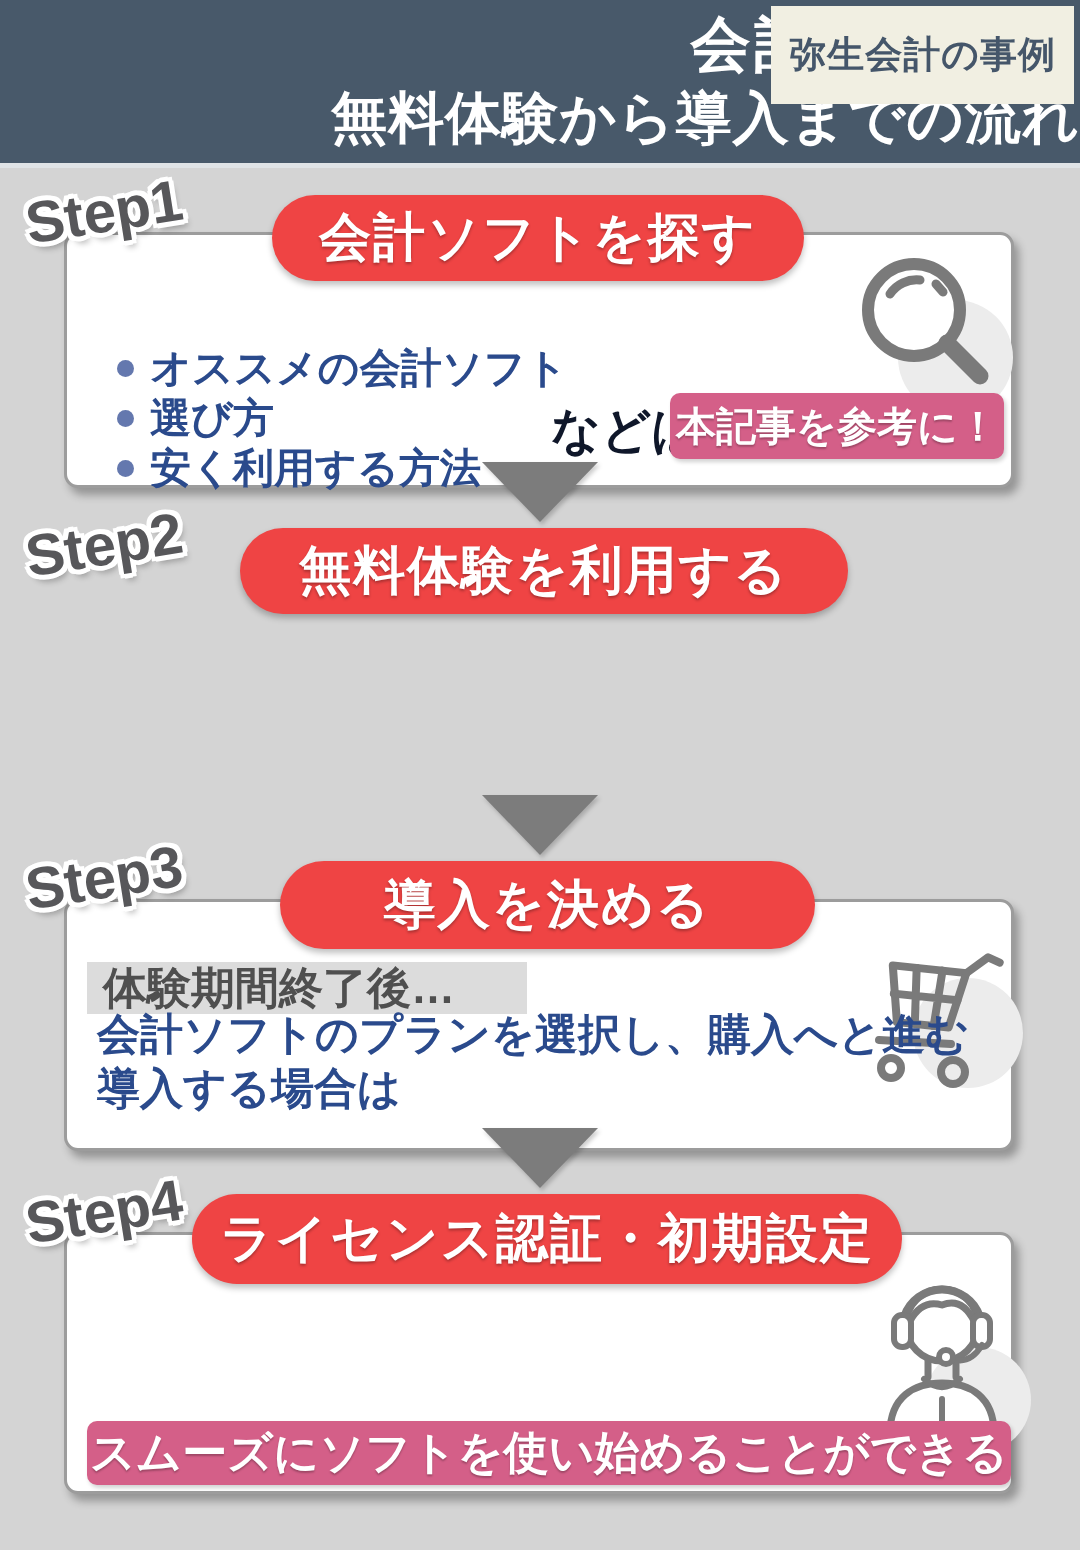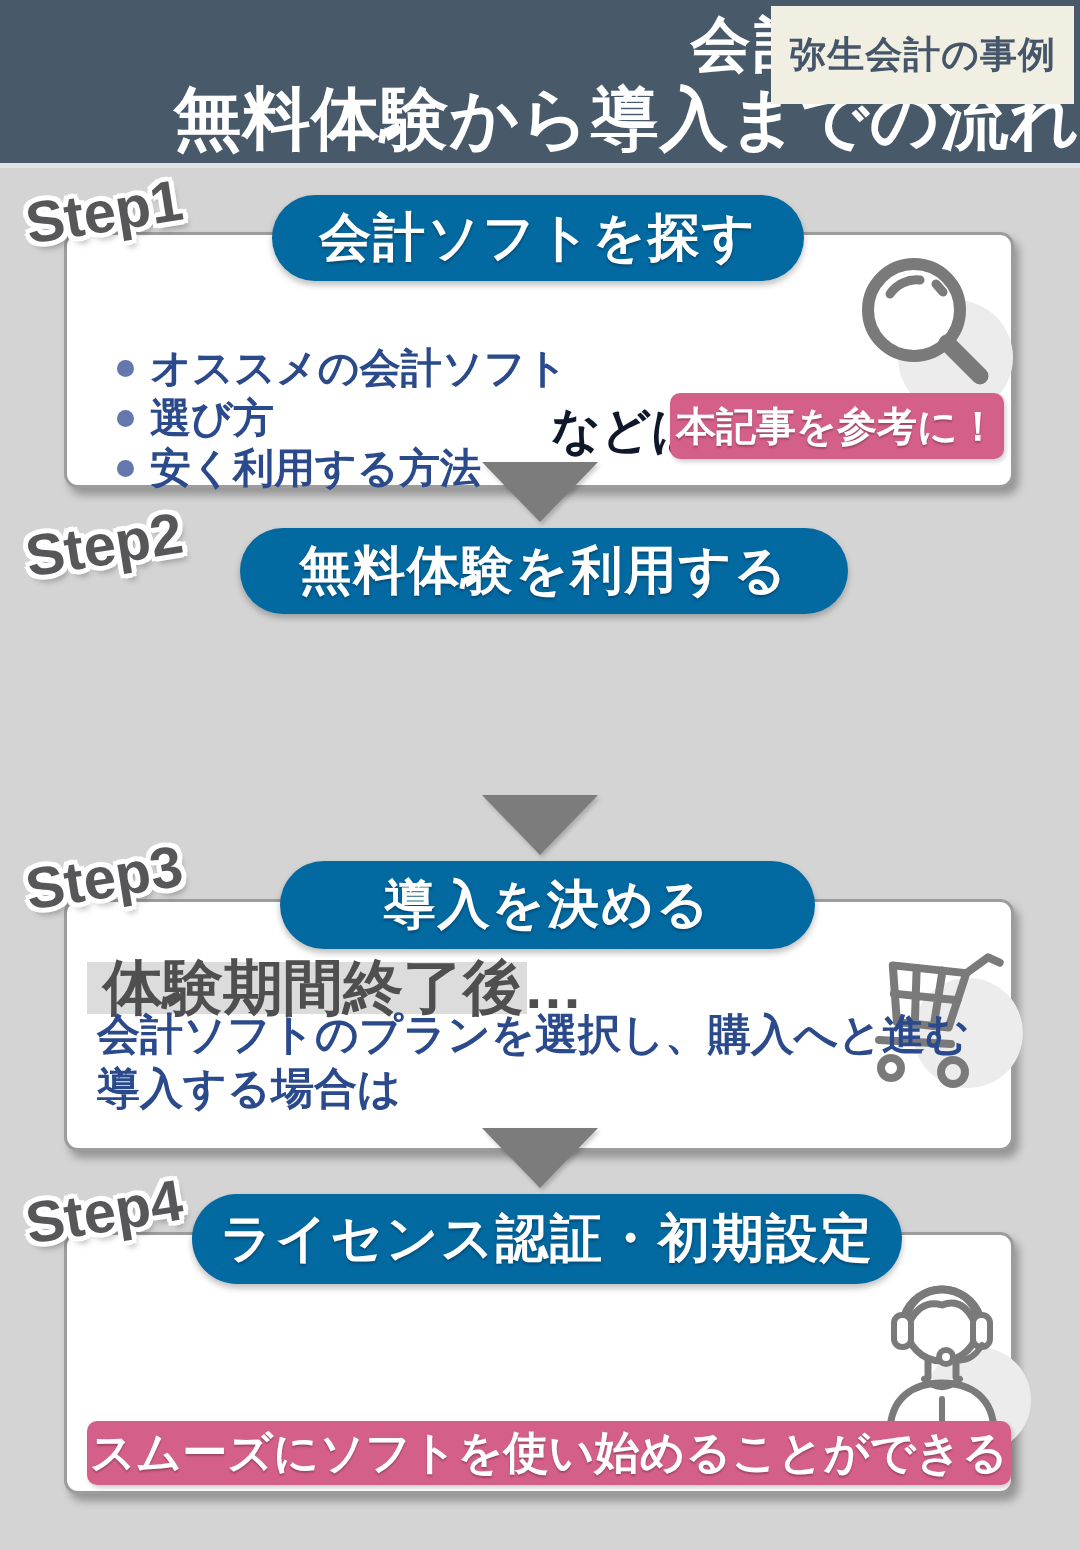--- a/index.html
+++ b/index.html
@@ -5,29 +5,29 @@
   * { margin:0; padding:0; box-sizing:border-box; }
   html,body { width:1080px; height:1550px; }
   body { font-family:"Liberation Sans","DejaVu Sans",sans-serif; font-weight:700; }
   .page { position:relative; width:1080px; height:1550px; background:#d4d4d4; overflow:hidden; }
 
   
   .header { position:absolute; top:0; left:0; width:1080px; height:168px;
             background:#48596a; border-bottom:5px solid #dfe3e6; color:#fff;
             text-align:right; font-weight:800; z-index:6; }
   .title-l1 { font-size:60px; line-height:70px; margin-top:10px; letter-spacing:4px; }
-  .title-l2 { font-size:68px; line-height:76px; letter-spacing:1px; }
+  .title-l2 { font-size:56px; line-height:76px; letter-spacing:1px; }
   .corner-badge { position:absolute; top:6px; right:6px; background:#f1efe2; color:#45566a;
                   font-size:37px; font-weight:800; padding:24px 18px; letter-spacing:1px; }
 
   
   .card { position:absolute; left:64px; width:950px; background:#fff;
           border:3px solid #9c9c9c; border-radius:14px;
           box-shadow:5px 7px 8px rgba(0,0,0,.3); z-index:1; }
-  .pill { position:absolute; background:#0369a1; border-radius:46px; display:flex;
+  .pill { position:absolute; background:#ef4444; border-radius:46px; display:flex;
           align-items:center; justify-content:center; color:#fff; font-weight:800;
           font-size:52px; letter-spacing:2px; white-space:nowrap; z-index:4;
           box-shadow:0 4px 6px rgba(0,0,0,.25); text-shadow:0 2px 3px rgba(0,0,0,.3); }
   .step-label { position:absolute; left:26px; z-index:5; font-size:58px; font-weight:800;
           color:#57575a; transform:rotate(-9deg); transform-origin:left center; white-space:nowrap;
           text-shadow:-4px -4px 0 #fff,4px -4px 0 #fff,-4px 4px 0 #fff,4px 4px 0 #fff,
                       -5px 0 0 #fff,5px 0 0 #fff,0 -5px 0 #fff,0 5px 0 #fff,3px 7px 6px rgba(0,0,0,.3); }
   .arrow { position:absolute; left:482px; width:0; height:0;
            border-left:58px solid transparent; border-right:58px solid transparent;
            border-top:60px solid #7c7c7c; z-index:3;
@@ -38,21 +38,21 @@
            font-weight:800; white-space:nowrap; }
   .dot { width:17px; height:17px; border-radius:50%; background:#6478ae; margin-right:16px; flex:none; }
   .suffix { position:absolute; color:#0f172a; font-size:49px; font-weight:800; white-space:nowrap; }
   .pink-badge { position:absolute; background:#d45f88; color:#fff; font-weight:800;
                 display:flex; align-items:center; justify-content:center; border-radius:10px;
                 white-space:nowrap; text-shadow:0 2px 2px rgba(0,0,0,.25);
                 box-shadow:2px 3px 4px rgba(0,0,0,.18); }
   .center-line { position:absolute; left:0; width:100%; text-align:center; font-size:44px;
                  color:#2a4a8c; font-weight:800; white-space:nowrap; }
   .gray-tag { position:absolute; background:#dcdcdc; color:#4f4f4f; font-weight:800;
-              font-size:60px; display:flex; align-items:center; padding-left:16px;
+              font-size:44px; display:flex; align-items:center; padding-left:16px;
               white-space:nowrap; }
   .lines3 div { line-height:54px; font-size:43px; color:#2a4a8c; font-weight:800; white-space:nowrap; }
   .lines4 div { line-height:62px; font-size:45px; color:#2a4a8c; font-weight:800; white-space:nowrap; }
 </style>
 </head>
 <body>
 
 <div class="page">
 
   <div class="header">

